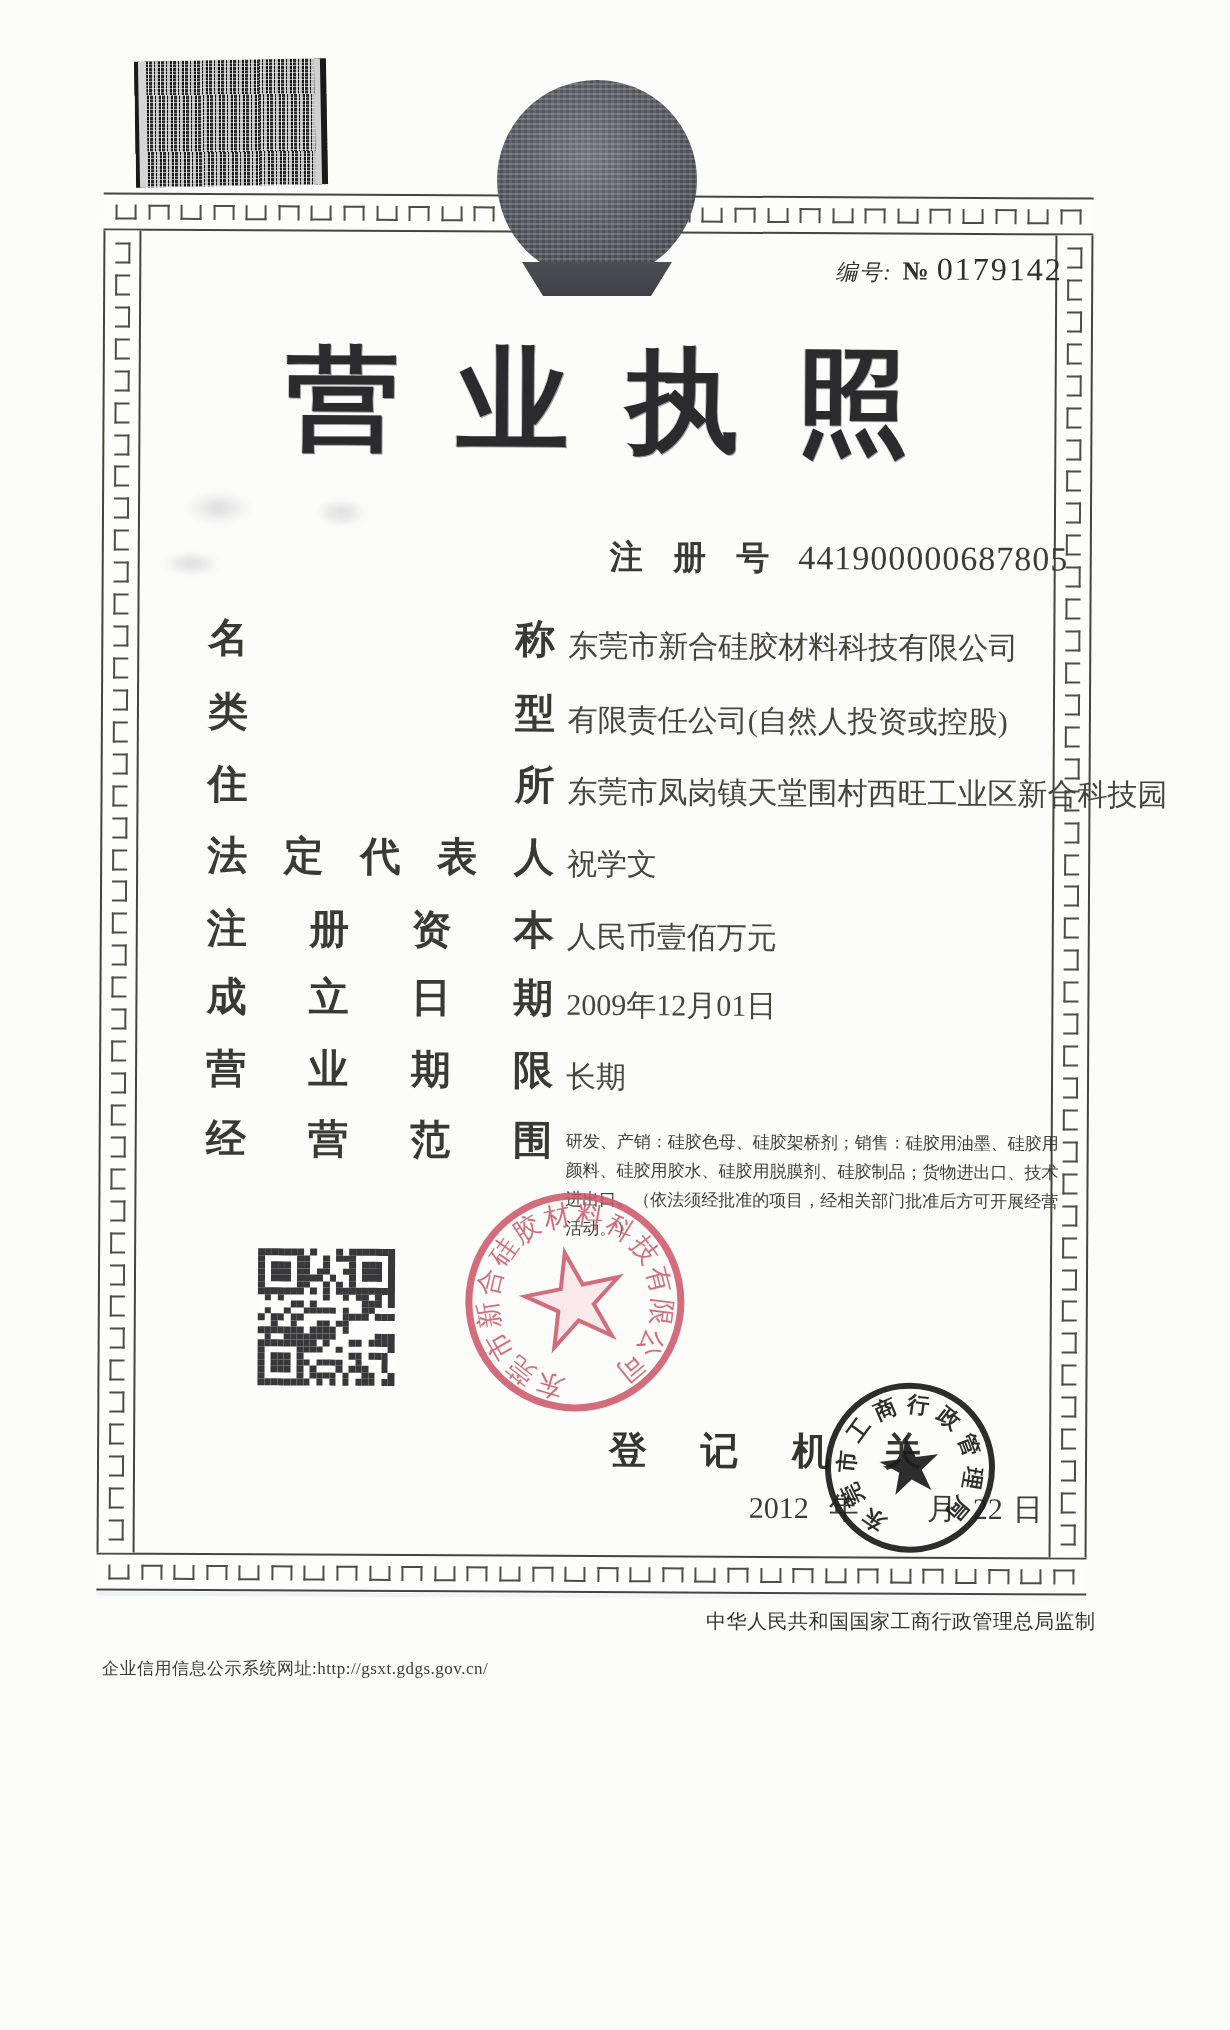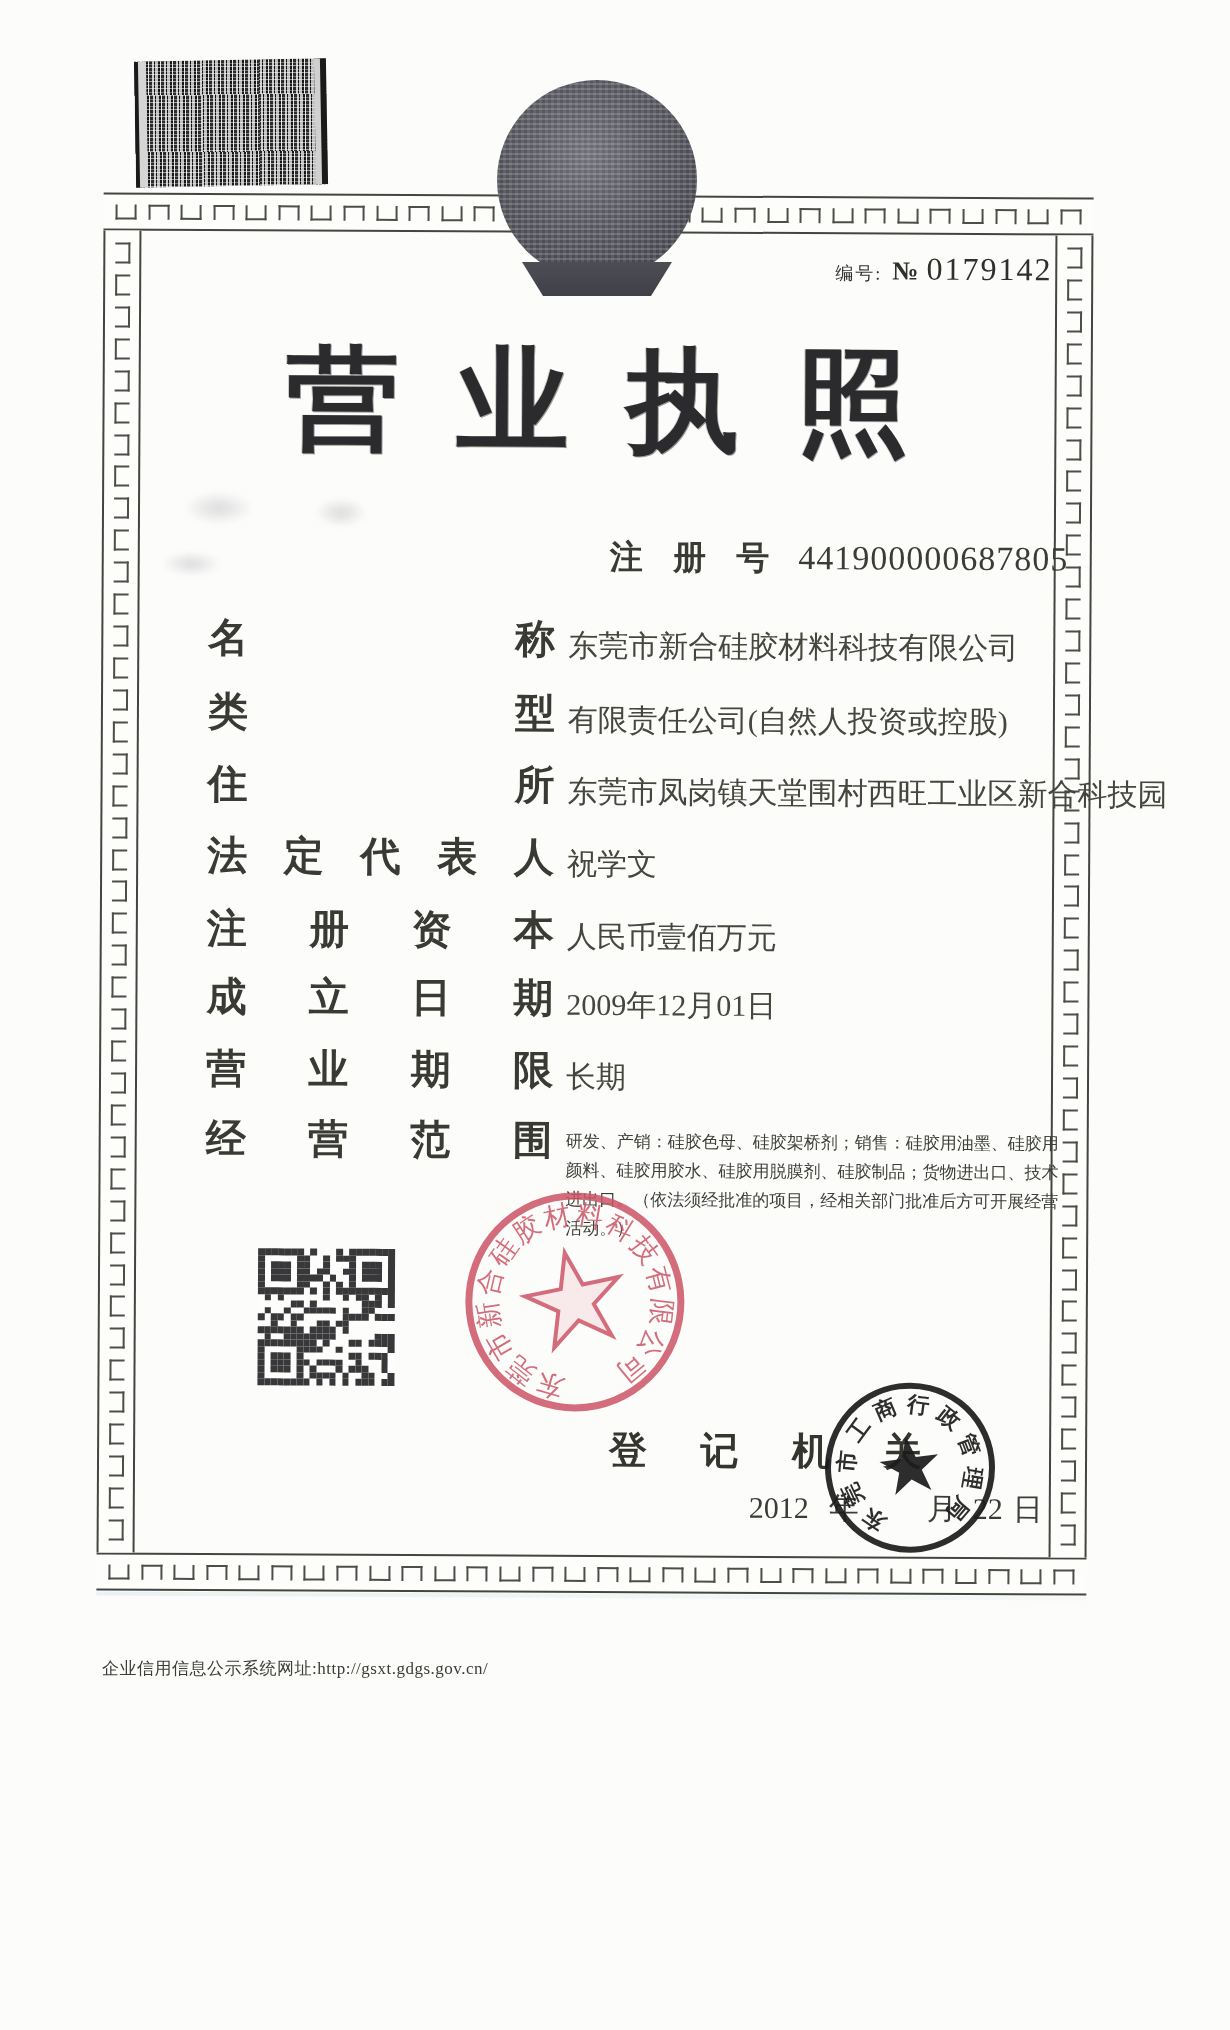--- a/index.html
+++ b/index.html
@@ -29,21 +29,21 @@
   .strip.h.top{top:0;} .strip.h.bot{bottom:0;}
   .strip.v{top:38px;height:1322px;width:38px;border-left:2.5px solid #45453f;border-right:2.5px solid #45453f;
            display:flex;flex-direction:column;align-items:center;justify-content:space-between;padding:12px 0;}
   .strip.v.left{left:0;} .strip.v.right{right:0;}
   .u{box-sizing:border-box;border:2.5px solid #4e4e48;background:transparent;}
   .h .u{width:21px;height:15px;} .h .u:nth-child(odd){border-top:none;} .h .u:nth-child(even){border-bottom:none;}
   .v .u{width:15px;height:21px;} .v .u:nth-child(odd){border-left:none;} .v .u:nth-child(even){border-right:none;}
   .edge-tint{position:absolute;left:0;bottom:-5px;width:990px;height:4px;background:linear-gradient(90deg,#cfe2ec66,#cfe2ec22);}
   
   .serial{position:absolute;left:732px;top:54px;white-space:nowrap;color:#2f2f2b;}
-  .serial .lab{font-size:18px;letter-spacing:2px;}
+  .serial .lab{font-size:22px;letter-spacing:2px;font-style:italic;}
   .serial .nomark{font-size:26px;font-weight:bold;margin-left:10px;}
   .serial .num{font-size:32px;letter-spacing:2px;margin-left:8px;}
   
   .title{position:absolute;left:0;top:150px;width:990px;display:flex;justify-content:center;gap:58px;
          font-size:112px;line-height:1;font-weight:bold;color:#2b2b2e;
          text-shadow:1px 1px 0 rgba(40,40,40,.45), -1px 0 0 rgba(90,90,90,.3);}
   
   .regrow{position:absolute;left:508px;top:340px;white-space:nowrap;}
   .regrow .rlab{font-size:33px;letter-spacing:11px;color:#3a3a35;font-weight:600;}
   .regrow .rval{font-size:34px;letter-spacing:1px;color:#3c3c37;margin-left:14px;}
@@ -807,13 +807,14 @@
         <text x="95" y="39" text-anchor="middle" transform="rotate(-15.3 95 95)" fill="#1c1c1c" font-size="22" font-weight="bold" font-family="&quot;Liberation Serif&quot;,&quot;DejaVu Serif&quot;,serif">商</text>
         <text x="95" y="39" text-anchor="middle" transform="rotate(15.3 95 95)" fill="#1c1c1c" font-size="22" font-weight="bold" font-family="&quot;Liberation Serif&quot;,&quot;DejaVu Serif&quot;,serif">行</text>
         <text x="95" y="39" text-anchor="middle" transform="rotate(46.0 95 95)" fill="#1c1c1c" font-size="22" font-weight="bold" font-family="&quot;Liberation Serif&quot;,&quot;DejaVu Serif&quot;,serif">政</text>
         <text x="95" y="39" text-anchor="middle" transform="rotate(76.7 95 95)" fill="#1c1c1c" font-size="22" font-weight="bold" font-family="&quot;Liberation Serif&quot;,&quot;DejaVu Serif&quot;,serif">管</text>
         <text x="95" y="39" text-anchor="middle" transform="rotate(107.3 95 95)" fill="#1c1c1c" font-size="22" font-weight="bold" font-family="&quot;Liberation Serif&quot;,&quot;DejaVu Serif&quot;,serif">理</text>
         <text x="95" y="39" text-anchor="middle" transform="rotate(138.0 95 95)" fill="#1c1c1c" font-size="22" font-weight="bold" font-family="&quot;Liberation Serif&quot;,&quot;DejaVu Serif&quot;,serif">局</text>
       </svg>
   </div>
 
   <div class="footer-left">企业信用信息公示系统网址:http://gsxt.gdgs.gov.cn/</div>
+  <div class="footer-right">中华人民共和国国家工商行政管理总局监制</div>
 </div>
 
 </body></html>

